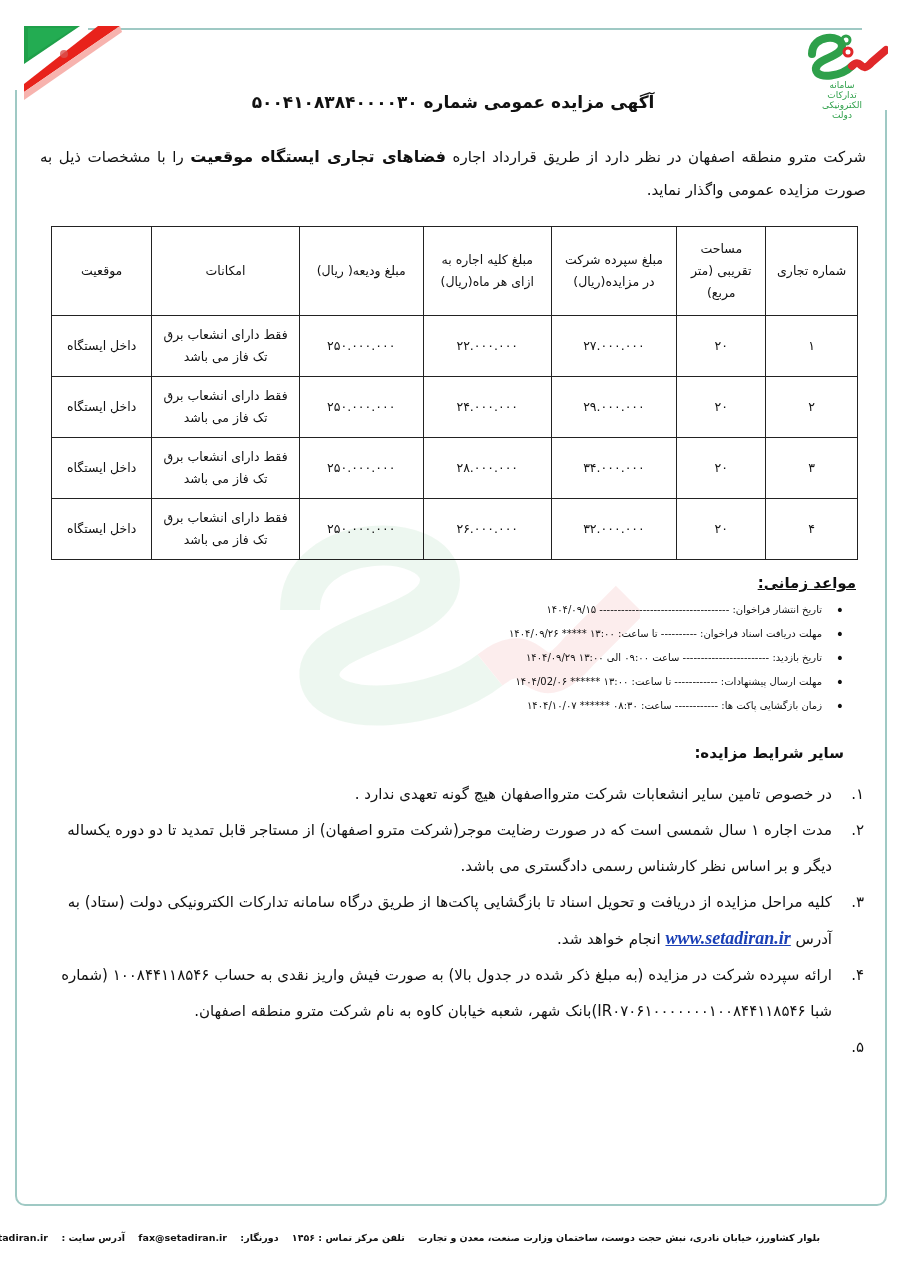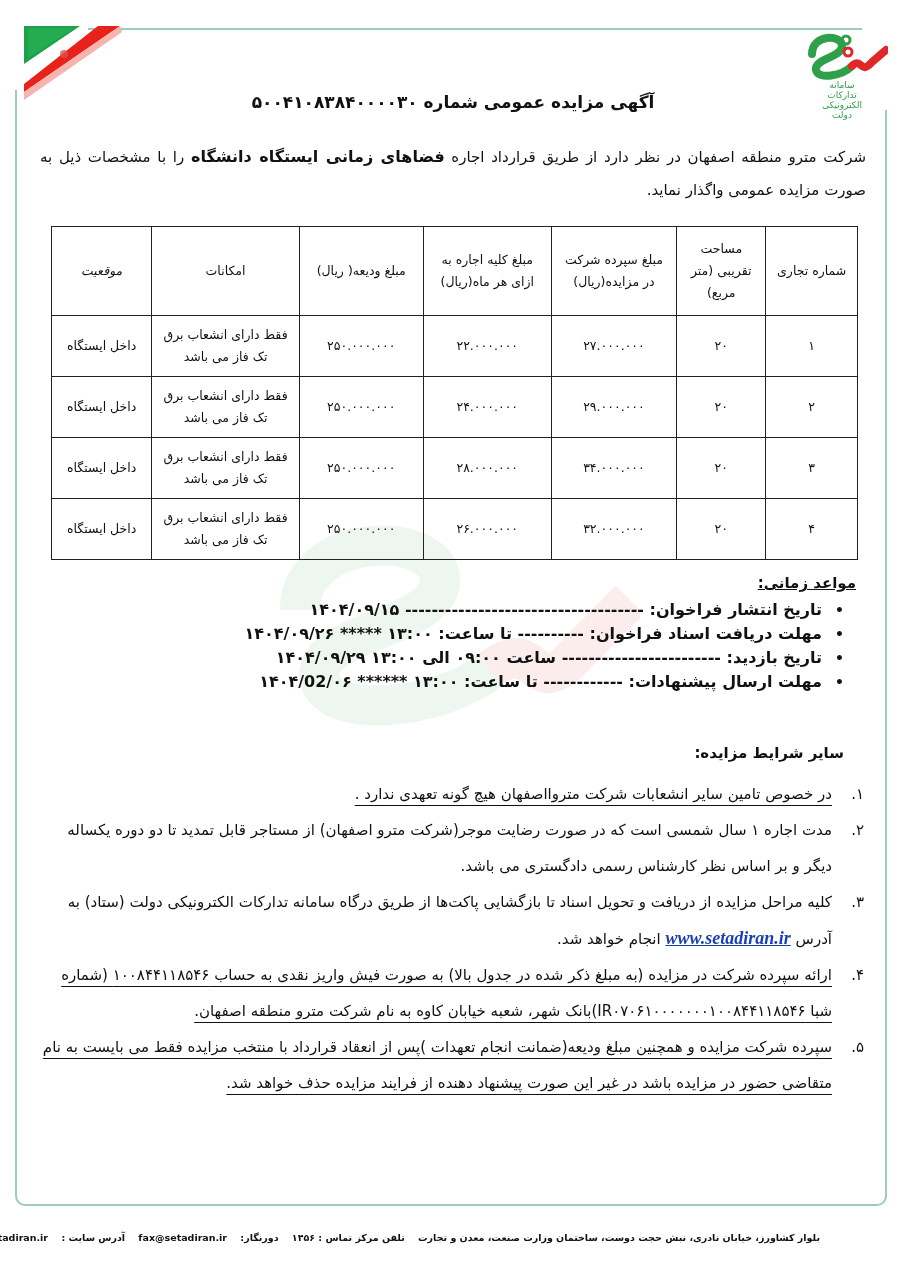--- a/index.html
+++ b/index.html
@@ -20,35 +20,35 @@
   .intro b { font-size:16px; }
 
   table.items { position:absolute; top:226px; left:51px; width:807px;
                 border-collapse:collapse; direction:rtl; font-size:12.5px; }
   table.items th, table.items td { border:1px solid #222; text-align:center;
                 font-weight:normal; padding:0 6px; line-height:22px; }
   table.items th { height:88px; }
   table.items td { height:60px; }
   .col-no { width:86px; } .col-area { width:82px; } .col-dep { width:120px;margin-left:20px; }
   .col-rent { width:124px; } .col-dpt { width:118px; } .col-feat { width:150px; }
-  .col-loc { width:95px;font-style:italic; }
+  .col-loc { width:95px; }
 
   .sched-title { position:absolute; top:574px; right:50px; font-size:15px; font-weight:bold;
                  direction:rtl; text-decoration:underline; }
   ul.sched { position:absolute; top:598px; right:62px; width:720px; margin:0; padding:0;
-             list-style:none; direction:rtl; font-size:16px; font-weight:bold; }
+             list-style:none; direction:rtl; font-size:10px; font-weight:normal; }
   ul.sched li { height:24px; line-height:24px; white-space:nowrap; position:relative; padding-right:22px; }
   ul.sched li::before { content:"\2022"; position:absolute; right:0; top:0; font-size:14px; }
   .other-title { position:absolute; top:744px; right:62px; font-size:15px; font-weight:bold; direction:rtl; }
 
   ol.conds { position:absolute; top:776px; right:40px; width:826px; margin:0; padding:0;
              list-style:none; direction:rtl; font-size:15px; }
   ol.conds li { position:relative; padding-right:34px; line-height:36px; }
   ol.conds .num { position:absolute; right:2px; top:0; font-size:15px; }
-  .ul { text-decoration:underline; text-underline-offset:6px;margin-top:24px; }
+  .ul { text-underline-offset:6px;margin-top:24px; }
   .link { color:#1a3fb5; text-decoration:underline; font-style:italic; font-weight:bold;
           font-family:"Liberation Serif", serif; font-size:18px; direction:ltr; unicode-bidi:embed; }
 
   .footer { position:absolute; top:1232px; left:120px; width:700px; direction:rtl; font-size:9.5px;
             font-weight:bold; white-space:nowrap; text-align:right; }
   .footer span { margin-left:10px; }
 </style>
 </head>
 <body>
 
@@ -76,21 +76,21 @@
 </svg>
 
 <svg class="watermark" viewBox="0 0 380 330">
   <path d="M40,140 C40,60 180,60 180,110 C180,160 50,160 60,210 C70,250 180,240 230,200" stroke="#2ea04a" stroke-width="40" fill="none"></path>
   <path d="M230,200 C280,160 270,240 320,180 L370,130" stroke="#e0282a" stroke-width="40" fill="none"></path>
 </svg>
 
 <div class="title">آگهی مزایده عمومی  شماره ۵۰۰۴۱۰۸۳۸۴۰۰۰۰۳۰</div>
 
 <div class="intro">
-  <span>شرکت مترو منطقه اصفهان در نظر دارد از طریق قرارداد اجاره </span><b>فضاهای زمانی ایستگاه دانشگاه</b><span> را با مشخصات ذیل به صورت مزایده عمومی واگذار نماید.</span>
+  <span>شرکت مترو منطقه اصفهان در نظر دارد از طریق قرارداد اجاره </span><b>فضاهای تجاری ایستگاه موقعیت</b><span> را با مشخصات ذیل به صورت مزایده عمومی واگذار نماید.</span>
 </div>
 
 <table class="items">
   <thead>
     <tr>
       <th class="col-no">شماره تجاری</th>
       <th class="col-area">مساحت تقریبی (متر مربع)</th>
       <th class="col-dep">مبلغ سپرده شرکت در مزایده(ریال)</th>
       <th class="col-rent">مبلغ کلیه اجاره به ازای هر ماه(ریال)</th>
       <th class="col-dpt">مبلغ ودیعه( ریال)</th>
@@ -137,20 +137,21 @@
     </tr>
   </tbody>
 </table>
 
 <div class="sched-title">مواعد زمانی:</div>
 <ul class="sched">
   <li>تاریخ انتشار فراخوان: ------------------------------------ ۱۴۰۴/۰۹/۱۵</li>
   <li>مهلت دریافت اسناد فراخوان: ---------- تا ساعت: ۱۳:۰۰ ***** ۱۴۰۴/۰۹/۲۶</li>
   <li>تاریخ بازدید: ------------------------ ساعت ۰۹:۰۰ الی ۱۳:۰۰  ۱۴۰۴/۰۹/۲۹</li>
   <li>مهلت ارسال پیشنهادات: ------------ تا ساعت: ۱۳:۰۰ ****** ۱۴۰۴/02/۰۶</li>
+  <li>زمان بازگشایی پاکت ها: ------------ ساعت: ۰۸:۳۰ ****** ۱۴۰۴/۱۰/۰۷</li>
 </ul>
 
 <div class="other-title">سایر شرایط مزایده:</div>
 <ol class="conds">
   <li>
     <span class="num">۱.</span>
     <span class="ul">در خصوص تامین سایر انشعابات شرکت متروااصفهان هیچ گونه تعهدی ندارد .</span>
   </li>
   <li>
     <span class="num">۲.</span>
@@ -159,21 +160,20 @@
   <li>
     <span class="num">۳.</span>
     <span>کلیه مراحل مزایده از دریافت و تحویل اسناد تا بازگشایی پاکت‌ها از طریق درگاه سامانه تدارکات الکترونیکی دولت (ستاد) به آدرس </span><a class="link">www.setadiran.ir</a><span> انجام خواهد شد.</span>
   </li>
   <li>
     <span class="num">۴.</span>
     <span class="ul">ارائه سپرده شرکت در مزایده (به مبلغ ذکر شده در جدول بالا) به صورت فیش واریز نقدی به حساب ۱۰۰۸۴۴۱۱۸۵۴۶ (شماره شبا IR۰۷۰۶۱۰۰۰۰۰۰۰۱۰۰۸۴۴۱۱۸۵۴۶)بانک شهر، شعبه خیابان کاوه به نام شرکت مترو منطقه اصفهان.</span>
   </li>
   <li>
     <span class="num">۵.</span>
-    <span class="ul">سپرده شرکت مزایده و همچنین مبلغ ودیعه(ضمانت انجام تعهدات )پس از انعقاد قرارداد با منتخب مزایده فقط می بایست به نام متقاضی حضور در مزایده باشد در غیر این صورت پیشنهاد دهنده از فرایند مزایده حذف خواهد شد.</span>
   </li>
 </ol>
 
 <div class="footer">
   <span>بلوار کشاورز، خیابان نادری، نبش حجت دوست، ساختمان وزارت صنعت، معدن و تجارت</span>
   <span>تلفن مرکز تماس : ۱۴۵۶</span>
   <span>دورنگار:</span>
   <span>fax@setadiran.ir</span>
   <span>آدرس سایت :</span>
   <span>www.setadiran.ir</span>

